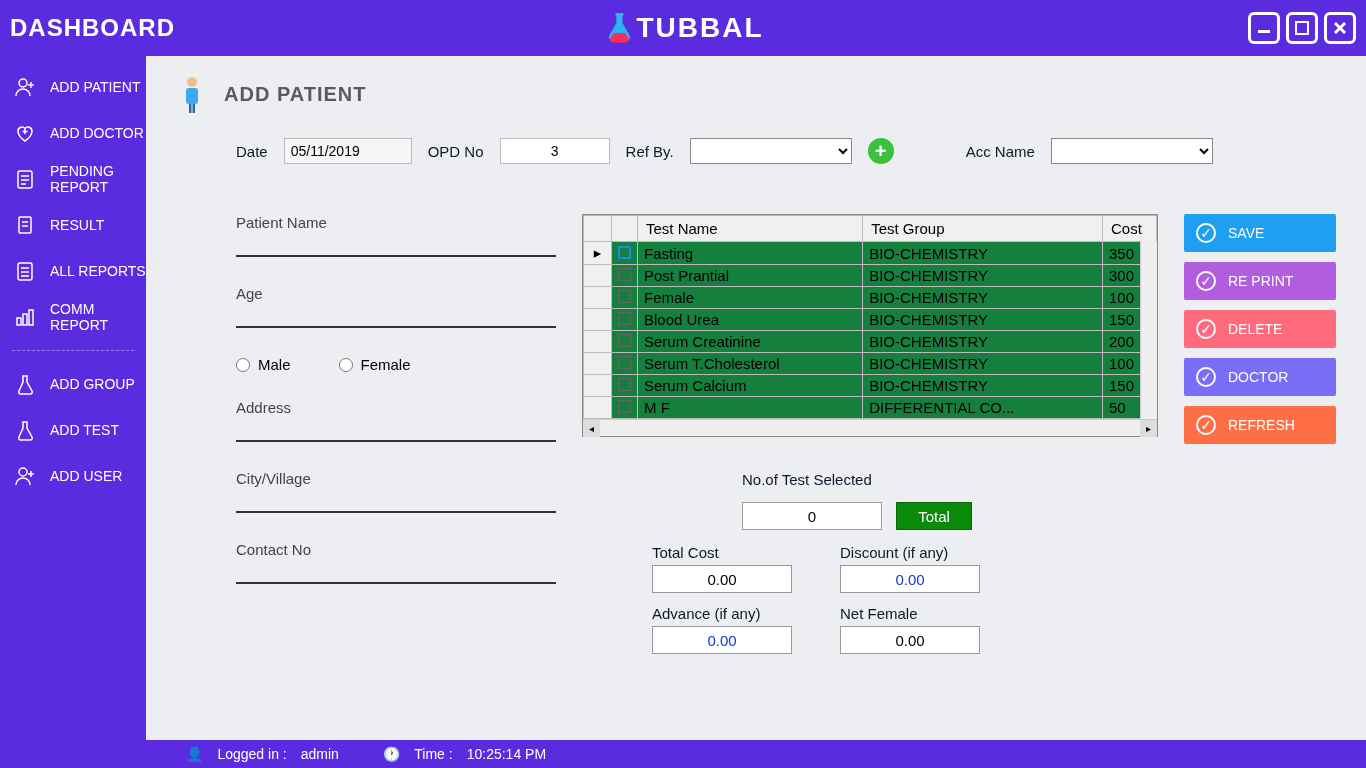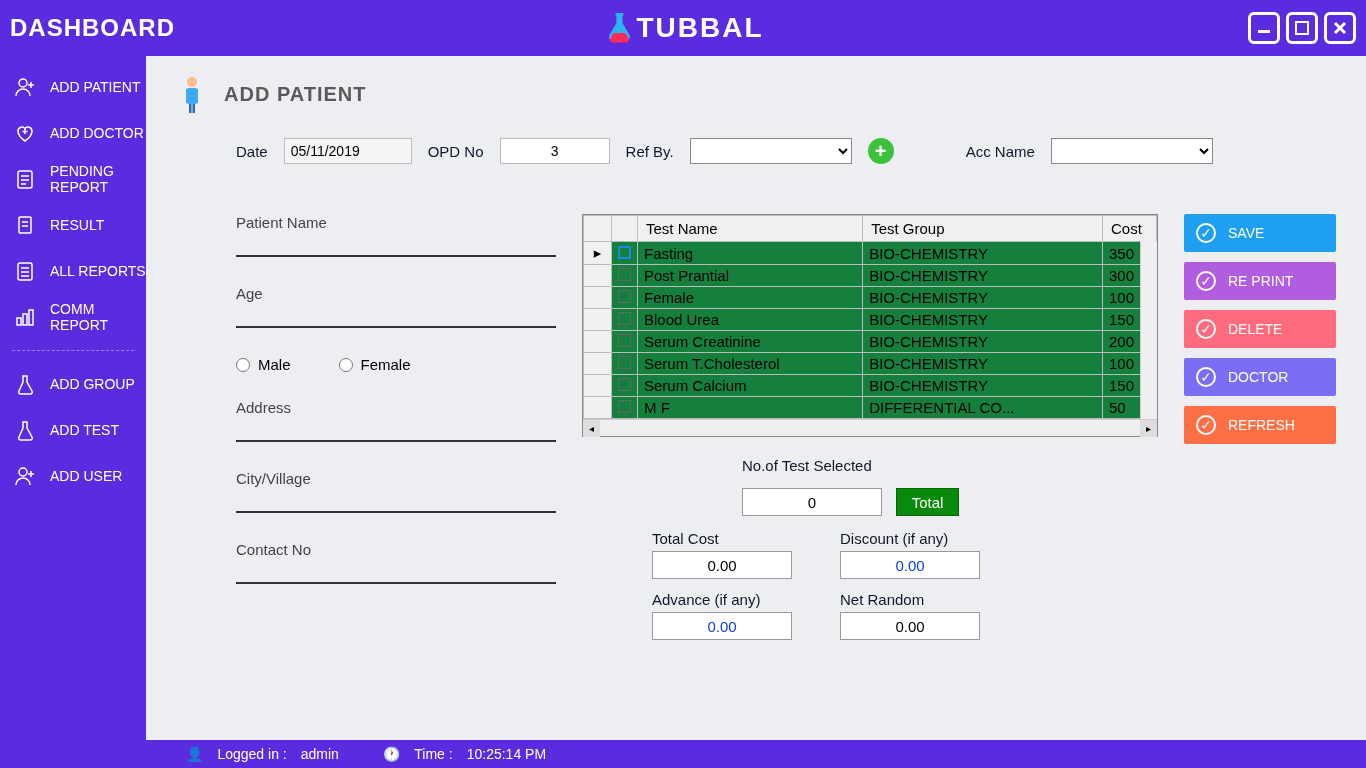--- a/index.html
+++ b/index.html
@@ -44,25 +44,25 @@
 .grid-scroll-h{height:17px;background:#efefef;border-top:1px solid #ccc;position:relative}
 .scroll-arrow{position:absolute;width:17px;height:17px;background:#ddd;display:flex;align-items:center;justify-content:center;font-size:10px}
 .action-col{width:152px;display:flex;flex-direction:column;gap:10px}
 .act-btn{height:38px;display:flex;align-items:center;gap:12px;padding-left:12px;color:#fff;font-size:14px;cursor:pointer;border-radius:2px}
 .act-save{background:#1e9ff2}
 .act-reprint{background:#b15de0}
 .act-delete{background:#ff6b7d}
 .act-clear{background:#7b6ef6}
 .act-refresh{background:#ff6f45}
 .check-circle{width:20px;height:20px;border:2px solid #fff;border-radius:50%;display:flex;align-items:center;justify-content:center}
-.bottom-calc{margin-top:20px;margin-left:540px}
+.bottom-calc{margin-top:34px;margin-left:540px}
 .calc-row1{display:flex;align-items:center;gap:14px;margin-bottom:14px}
 .calc-row1 .lbl{font-size:15px}
 .num-input{width:140px;height:28px;border:1px solid #999;text-align:center;font-size:15px}
-.total-btn{width:63px;height:28px;background:#0a8a0a;color:#fff;border:1px solid #066606;font-size:15px;cursor:pointer}
+.total-btn{width:76px;height:28px;background:#0a8a0a;color:#fff;border:1px solid #066606;font-size:15px;cursor:pointer}
 .calc-grid{display:grid;grid-template-columns:160px 160px;gap:12px 28px}
 .calc-cell .lbl{display:block;margin-bottom:4px;font-size:15px}
 .calc-input{width:140px;height:28px;border:1px solid #999;text-align:center;font-size:15px}
 .blue-val{color:#1040d0}
 .statusbar{height:28px;background:#5b2be0;color:#fff;display:flex;align-items:center;padding-left:186px;font-size:14px;gap:14px}
 .statusbar .sep{margin:0 8px}
 svg{display:block}
 </style>
 </head>
 <body>
@@ -313,21 +313,21 @@
             <span class="lbl">No.of Test Selected</span>
           </div>
           <div class="calc-row1">
             <input class="num-input" value="0" style="">
             <button class="total-btn">Total</button>
           </div>
           <div class="calc-grid" style="margin-left:-90px">
             <div class="calc-cell"><span class="lbl">Total Cost</span><input class="calc-input" readonly="" value="0.00" style=""></div>
             <div class="calc-cell"><span class="lbl">Discount (if any)</span><input class="calc-input blue-val" value="0.00" style=""></div>
             <div class="calc-cell"><span class="lbl">Advance (if any)</span><input class="calc-input blue-val" value="0.00" style=""></div>
-            <div class="calc-cell"><span class="lbl">Net Random</span><input class="calc-input" readonly="" value="0.00" style=""></div>
+            <div class="calc-cell"><span class="lbl">Net Female</span><input class="calc-input" readonly="" value="0.00" style=""></div>
           </div>
         </div>
       </div>
 
       <div class="action-col">
         <div class="act-btn act-save">
             <span class="check-circle">✓</span>
             <span>SAVE</span>
           </div>
         <div class="act-btn act-reprint">

